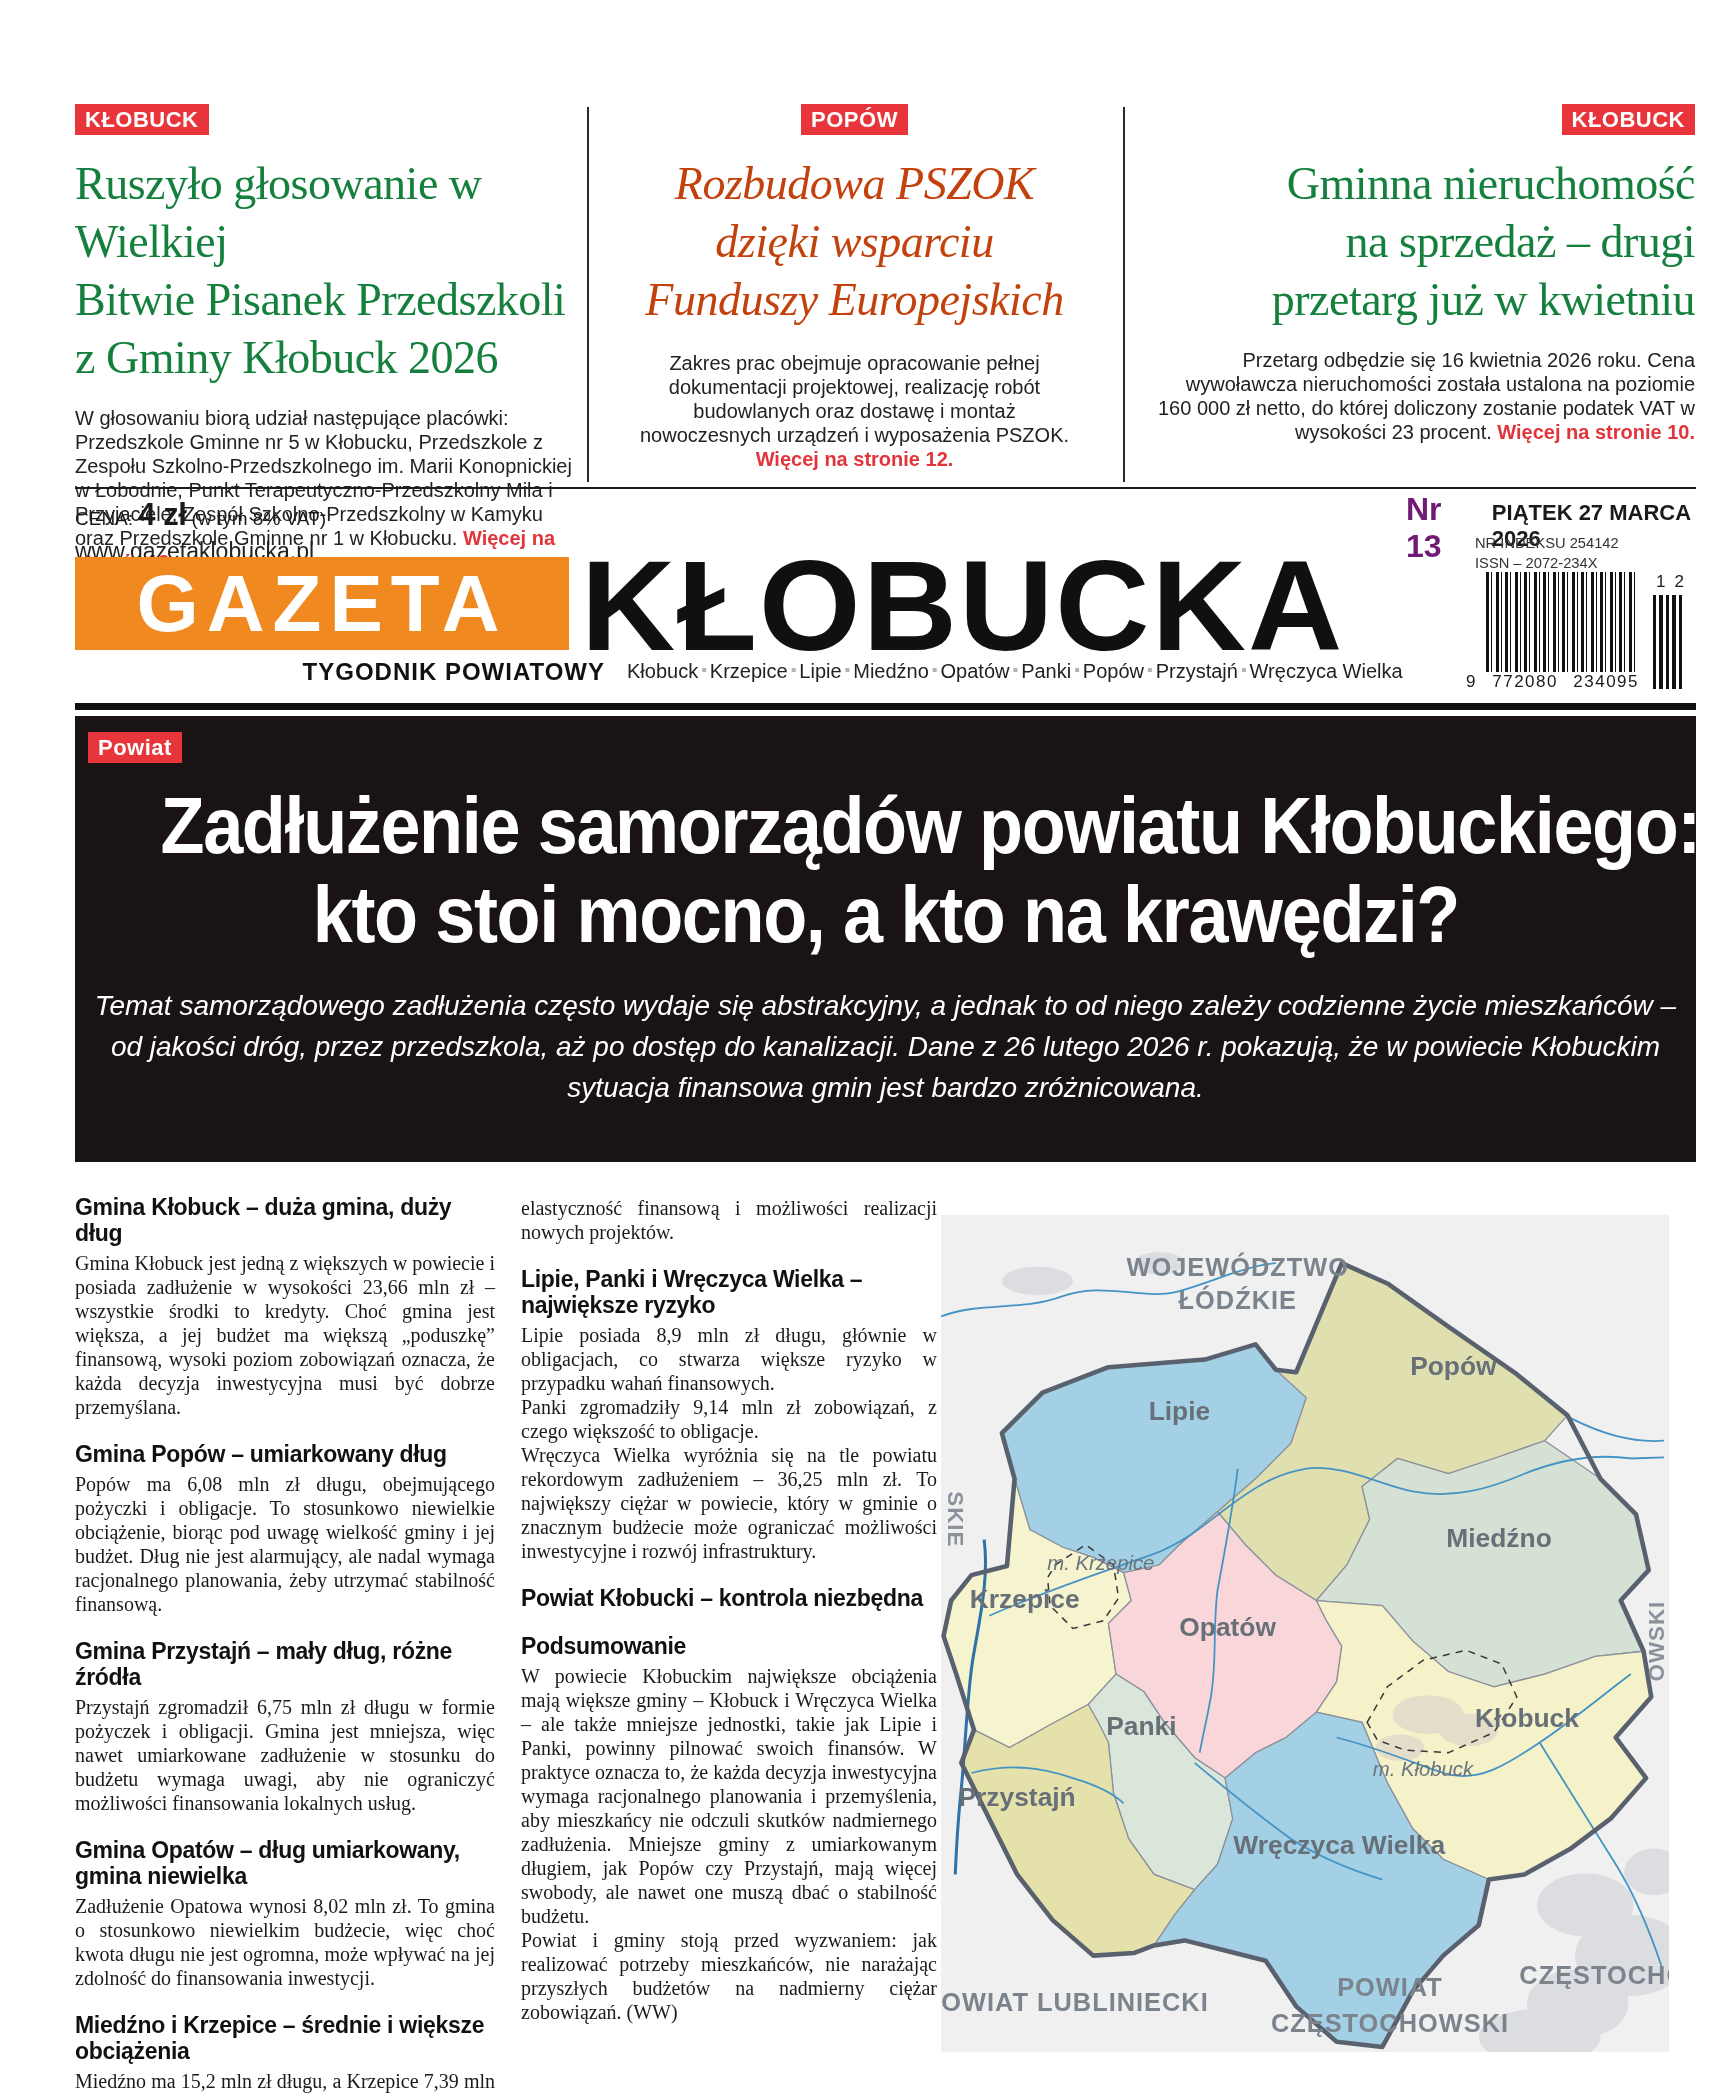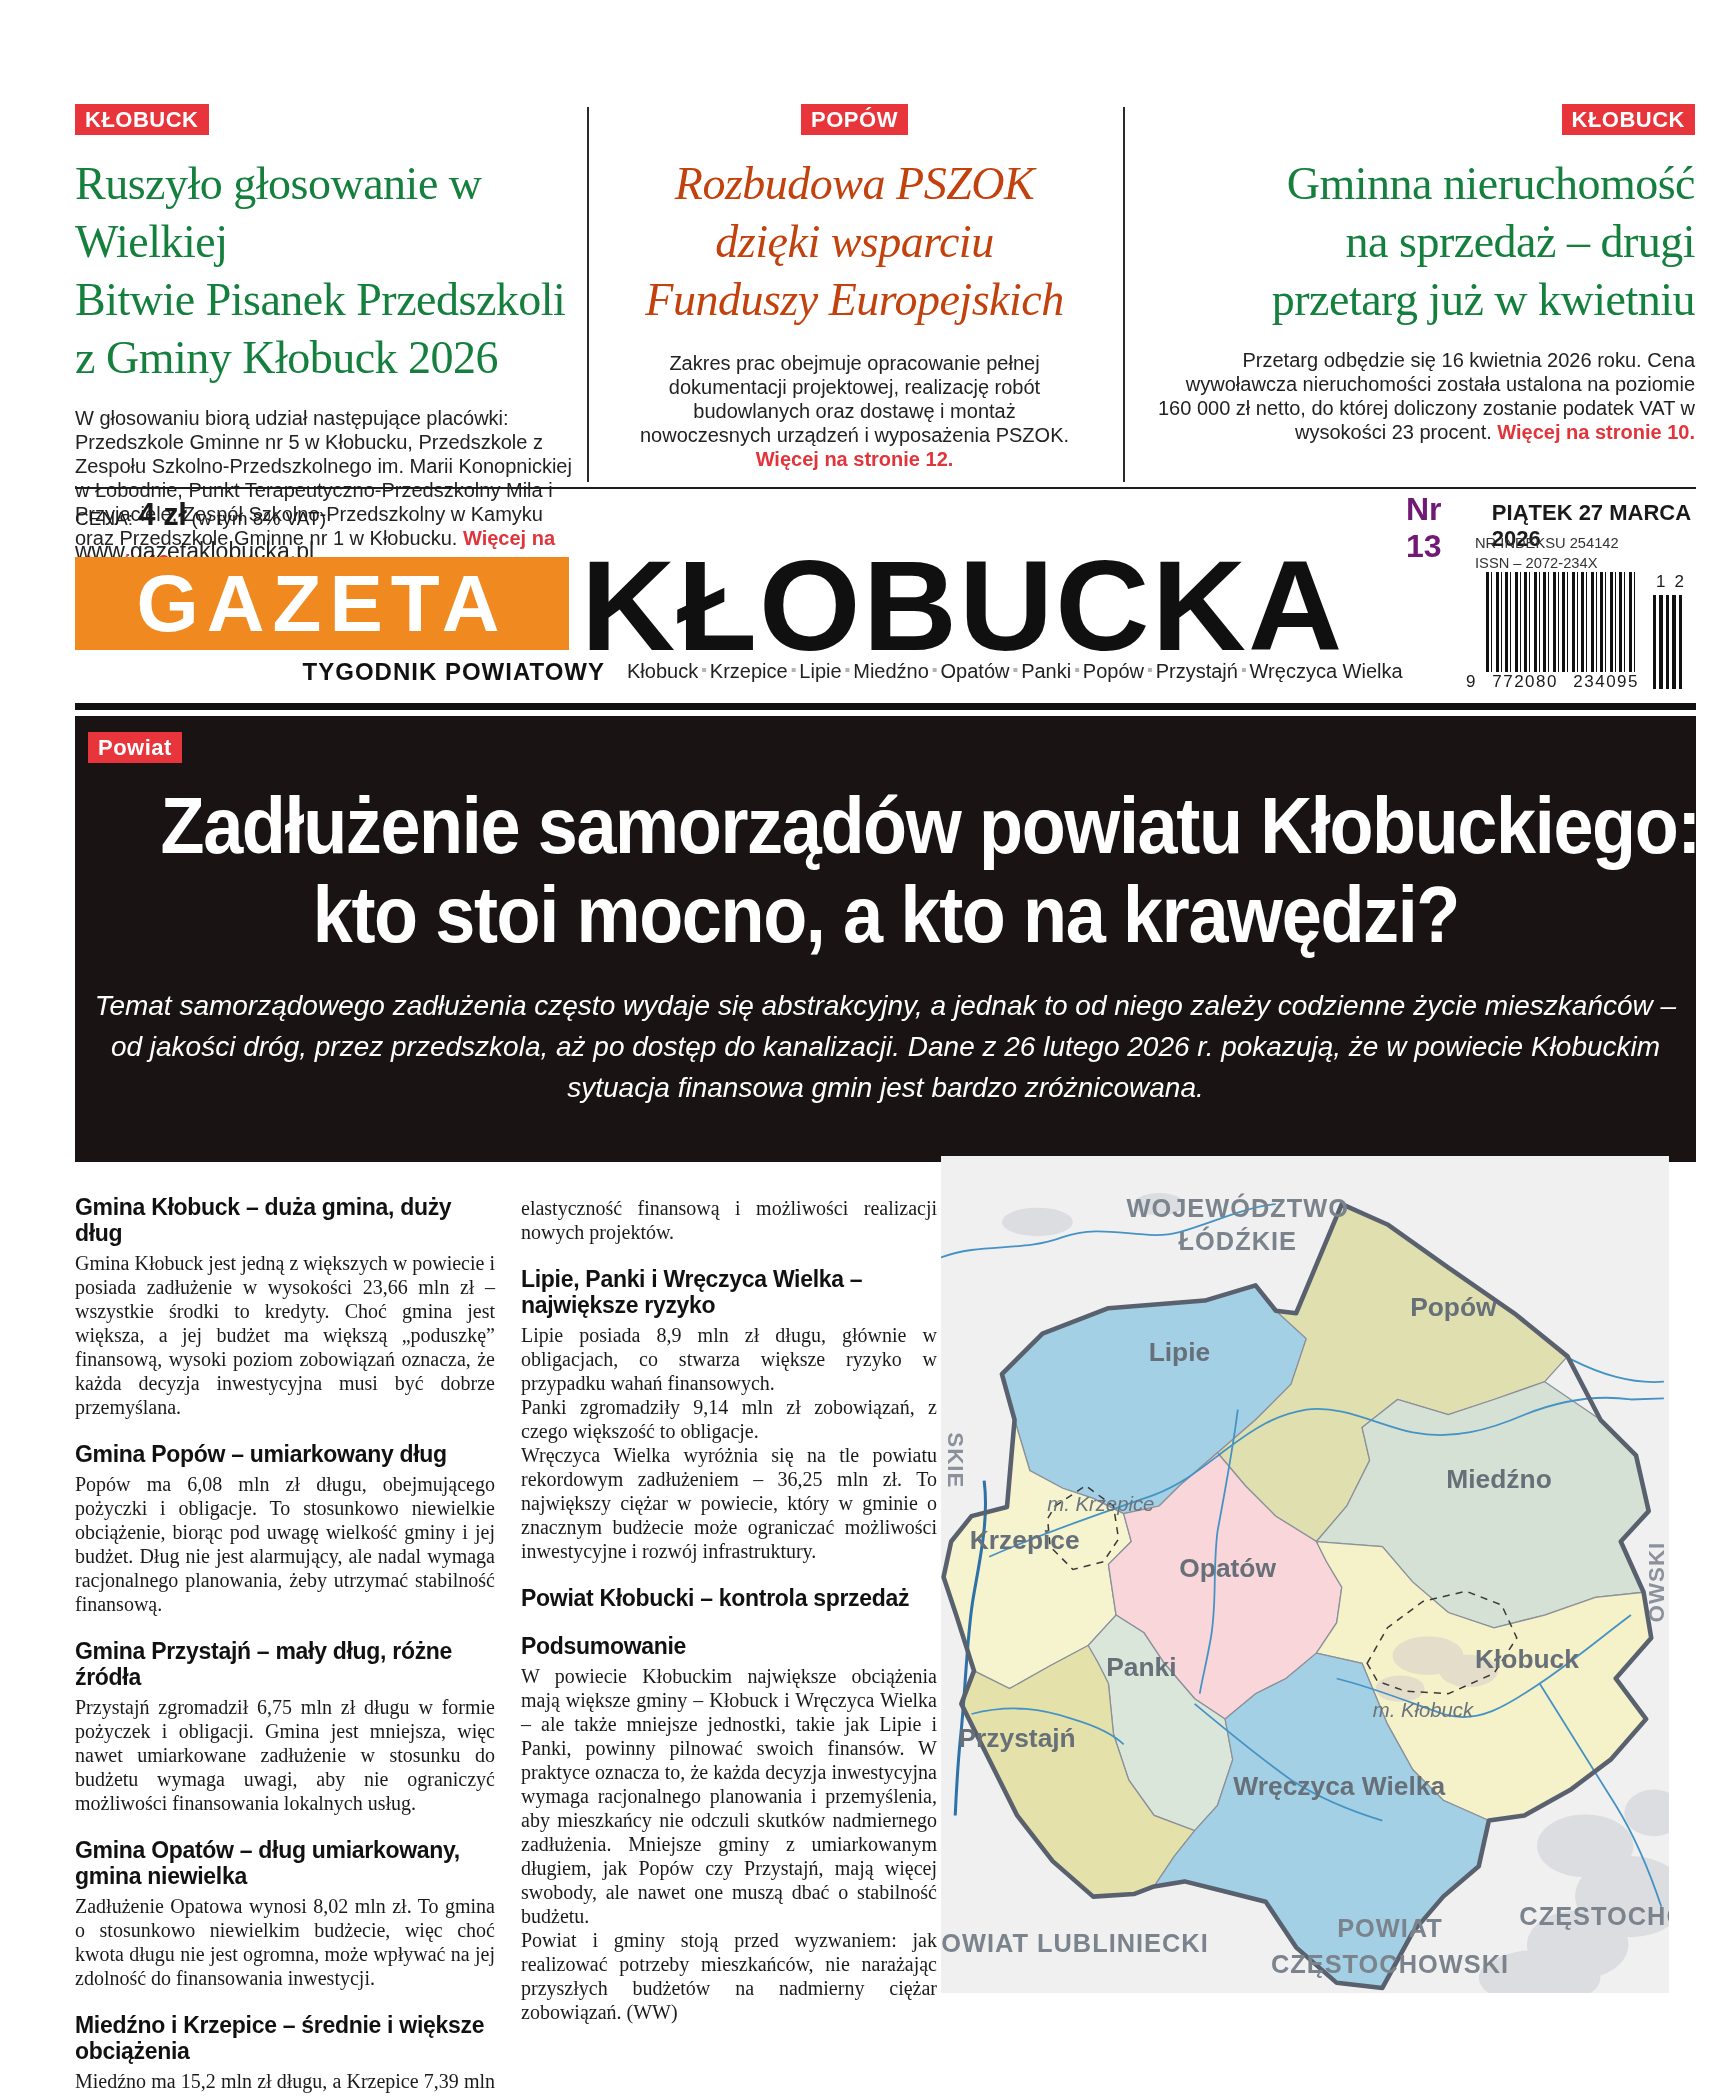--- a/index.html
+++ b/index.html
@@ -51,21 +51,21 @@
   .squeeze{display:inline-block;transform:scaleX(.9);transform-origin:50% 50%;white-space:nowrap;}
   .lede{color:#fff;font-style:italic;font-size:28px;line-height:41px;text-align:center;
        width:1583px;margin:26px auto 0;}
   
   .col{position:absolute;top:1191px;}
   .col h3{font-size:23px;line-height:26px;margin:22px 0 5px;letter-spacing:-0.3px;color:#111;}
   .col h3:first-child{margin-top:3px;}
   .col p{font-family:"Liberation Serif","DejaVu Serif",serif;font-size:20px;
        line-height:24px;margin:0;text-align:justify;hyphens:auto;}
   
-  .mapwrap{left:941px;top:1156px;width:728px;height:587px;}
+  .mapwrap{left:941px;top:1215px;width:728px;height:587px;}
   .gmina-label{font-family:"Liberation Sans","DejaVu Sans",sans-serif;font-weight:700;
        font-size:52px;fill:#677078;}
   .city-label{font-style:italic;font-size:40px;fill:#6b737c;}
   .nb-label{font-weight:700;font-size:50px;fill:#7b838d;letter-spacing:2px;}
   .frag-label{font-weight:700;font-size:44px;fill:#8a919b;letter-spacing:2px;}
 </style>
 </head>
 <body>
 
 <div class="abs" style="left:75px;top:104px;width:500px;">
@@ -161,21 +161,21 @@
   <h3>Miedźno i Krzepice – średnie i większe obciążenia</h3>
   <p>Miedźno ma 15,2 mln zł długu, a Krzepice 7,39 mln zł. To gminy o średnich budżetach w powiecie, więc wysokie zadłużenie może ograniczać</p>
 </div>
 
 <div class="col" style="left:521px;width:416px;">
   <p style="margin-top:5px;">elastyczność finansową i możliwości realizacji nowych projektów.</p>
   <h3>Lipie, Panki i Wręczyca Wielka – największe ryzyko</h3>
   <p>Lipie posiada 8,9 mln zł długu, głównie w obligacjach, co stwarza większe ryzyko w przypadku wahań finansowych.</p>
   <p>Panki zgromadziły 9,14 mln zł zobowiązań, z czego większość to obligacje.</p>
   <p>Wręczyca Wielka wyróżnia się na tle powiatu rekordowym zadłużeniem – 36,25 mln zł. To największy ciężar w powiecie, który w gminie o znacznym budżecie może ograniczać możliwości inwestycyjne i rozwój infrastruktury.</p>
-  <h3>Powiat Kłobucki – kontrola sprzedaż</h3>
+  <h3>Powiat Kłobucki – kontrola niezbędna</h3>
   <h3>Podsumowanie</h3>
   <p>W powiecie Kłobuckim największe obciążenia mają większe gminy – Kłobuck i Wręczyca Wielka – ale także mniejsze jednostki, takie jak Lipie i Panki, powinny pilnować swoich finansów. W praktyce oznacza to, że każda decyzja inwestycyjna wymaga racjonalnego planowania i przemyślenia, aby mieszkańcy nie odczuli skutków nadmiernego zadłużenia. Mniejsze gminy z umiarkowanym długiem, jak Popów czy Przystajń, mają więcej swobody, ale nawet one muszą dbać o stabilność budżetu.</p>
   <p>Powiat i gminy stoją przed wyzwaniem: jak realizować potrzeby mieszkańców, nie narażając przyszłych budżetów na nadmierny ciężar zobowiązań. (WW)</p>
 </div>
 
 <div class="abs mapwrap">
 <svg viewBox="0 0 1435 1650" width="728" height="837" xmlns="http://www.w3.org/2000/svg">
   <rect x="0" y="0" width="1435" height="1650" fill="#f0f0f1"></rect>
 
   <g fill="#dcdde0">

